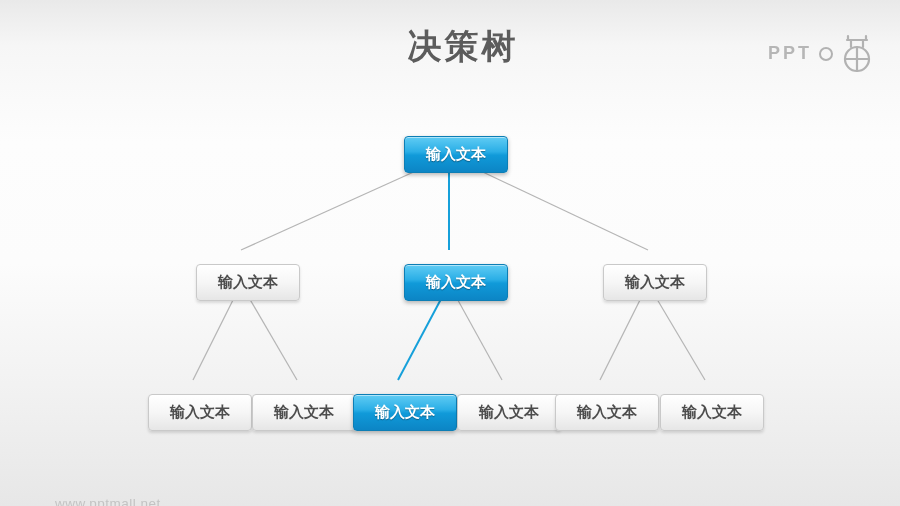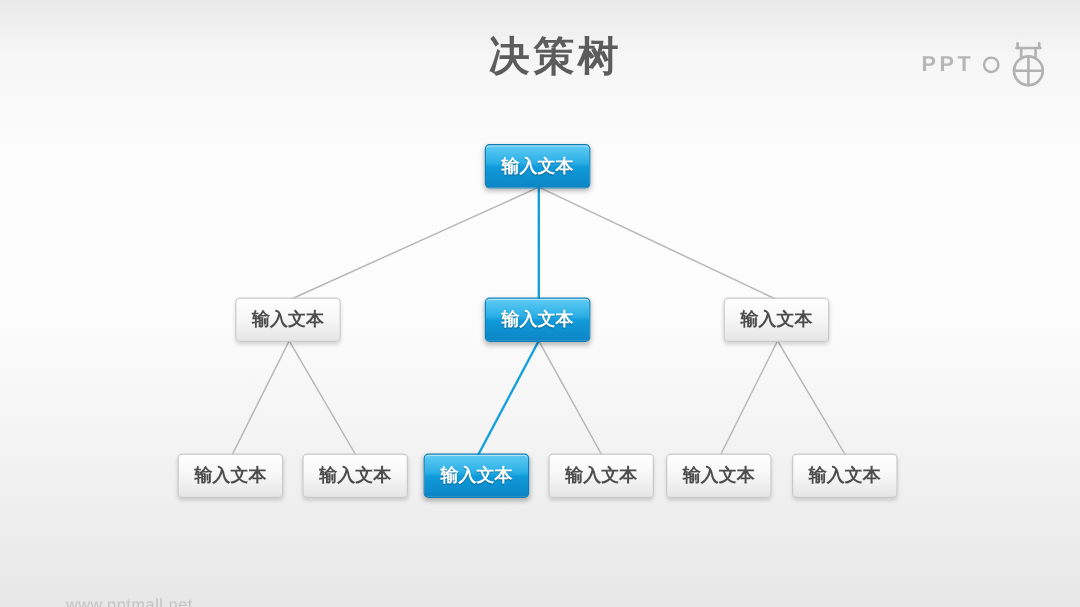--- a/index.html
+++ b/index.html
@@ -46,29 +46,30 @@
   .logo-bag { display: block; }
 
   .connectors {
     position: absolute;
     left: 0; top: 0;
     width: 900px; height: 506px;
   }
 
   .node {
     position: absolute;
-    width: 88px; height: 37px;
+    width: 104px; height: 37px;
     box-sizing: border-box;
     border-radius: 4px;
     display: flex;
     align-items: center;
     justify-content: center;
     font-size: 15px;
     font-weight: bold;
     cursor: default;
+    margin-top: 16px;
   }
   .node-white {
     background: linear-gradient(180deg, #ffffff 0%, #f6f6f6 50%, #e6e6e6 100%);
     border: 1px solid #c9c9c9;
     color: #4d4d4d;
     box-shadow: 0 2px 3px rgba(0,0,0,0.13), inset 0 1px 0 #ffffff;
   }
   .node-blue {
     background: linear-gradient(180deg, #60ccf4 0%, #2aaee6 42%, #109ad9 52%, #0c85c5 100%);
     border: 1px solid #0d7eb5;

